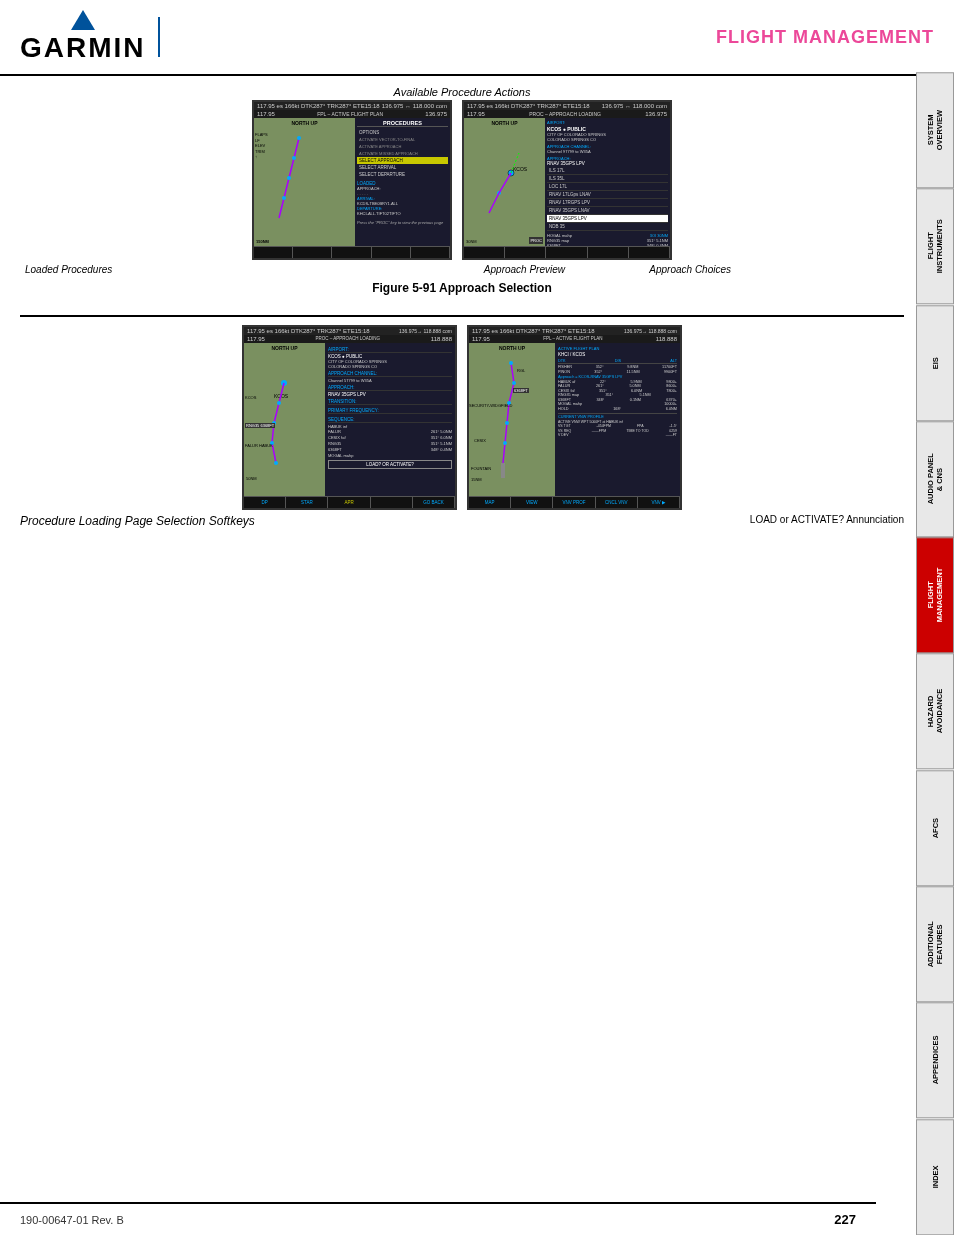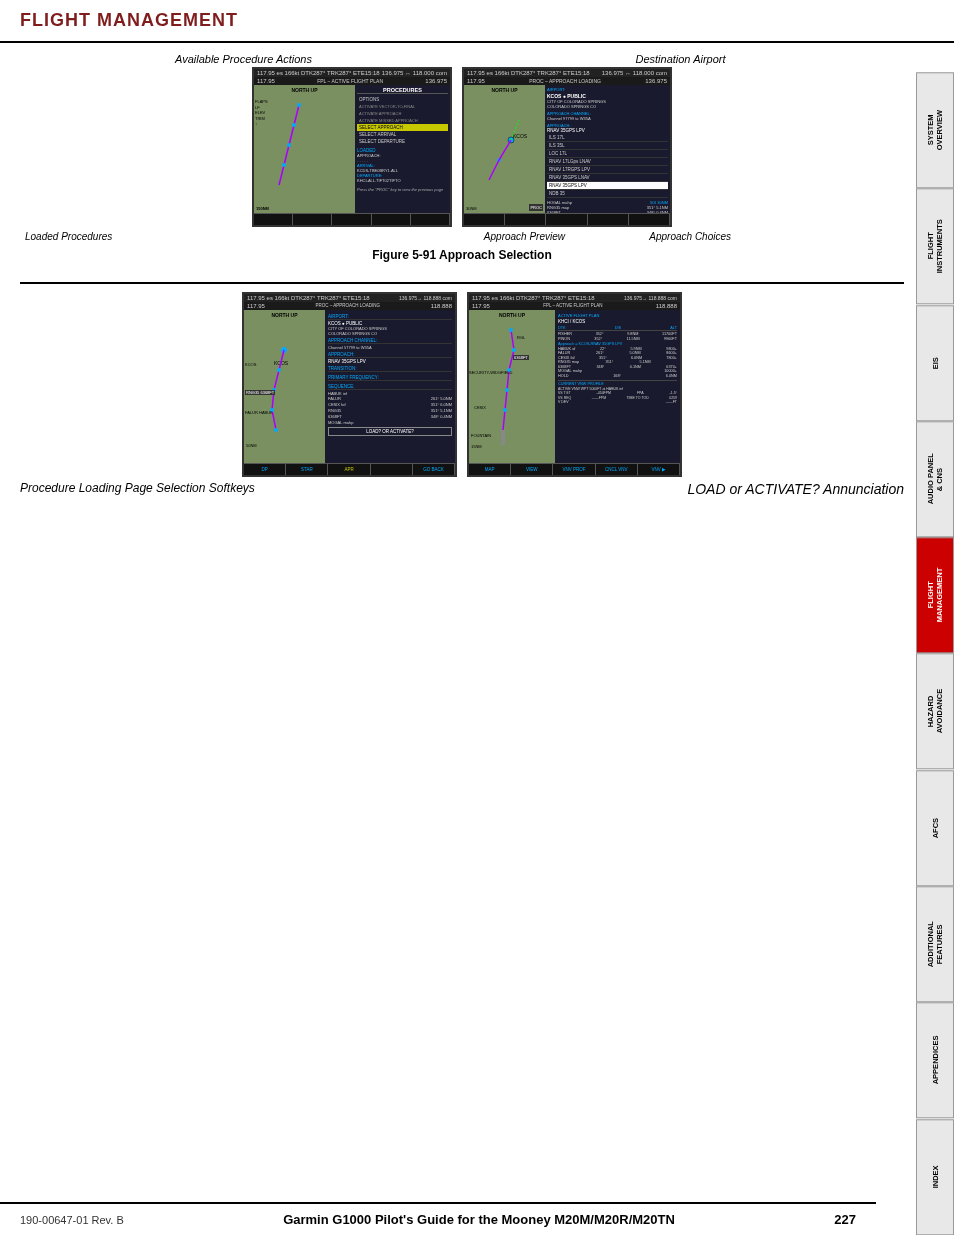--- a/index.html
+++ b/index.html
@@ -35,21 +35,21 @@
     }
     .garmin-text {
       font-size: 28px;
       font-weight: bold;
       color: #000;
       letter-spacing: 2px;
     }
     .page-title {
       font-size: 18px;
       font-weight: bold;
-      color: #7f1d1d;
+      color: #ec4899;
       letter-spacing: 1px;
     }
 
     
     .right-sidebar {
       position: absolute;
       right: 0;
       top: 0;
       bottom: 0;
       width: 38px;
@@ -323,33 +323,39 @@
     .loading-row {
       display: flex;
       justify-content: space-between;
       margin-bottom: 1px;
     }
   </style>
 </head>
 <body>
 
 <div class="header">
+  <div class="garmin-logo">
+    <div style="display:flex;flex-direction:column;align-items:center;">
+      <div class="garmin-triangle"></div>
+      <span class="garmin-text">GARMIN</span>
+    </div>
+    <div style="width:2px;height:40px;background:#00529b;margin-left:6px;"></div>
+  </div>
   <span class="page-title">FLIGHT MANAGEMENT</span>
 </div>
 
 <div class="right-sidebar">
 </div>
 
 <div class="main-content">
 
   <div class="figure-section">
 
     <div class="labels-above">
       <div class="label-left">Available Procedure Actions</div>
-      <div class="label-right">Destination Airport</div>
     </div>
 
     <div class="screenshots-row">
 
       <div class="screen screen-sm">
         <div class="screen-inner">
           <div class="screen-header">
             <span>117.95 es 166kt DTK287° TRK287° ETE15:18</span>
             <span>136.975 ↔ 118.000 com</span>
           </div>
@@ -704,21 +710,21 @@
             <div class="softkey">CNCL VNV</div>
             <div class="softkey">VNV ▶</div>
           </div>
         </div>
       </div>
 
     </div>
 
     <div style="display:flex;width:100%;margin-top:3px;">
       <div style="flex:1;font-style:italic;font-size:12px;">Procedure Loading Page Selection Softkeys</div>
-      <div style="flex:1;text-align:right;font-style:italic;font-size:14px;">LOAD or ACTIVATE? Annunciation</div>
+      <div style="flex:1;text-align:right;font-size:10px;">LOAD or ACTIVATE? Annunciation</div>
     </div>
 
 
   </div>
 
 </div>
 
 <div style="position:fixed;right:0;top:0;width:38px;height:1235px;display:flex;flex-direction:column;z-index:100;">
   <div style="flex:0 0 72px;"></div>
   <div class="sidebar-tab" style="font-size:7.5px;font-weight:bold;writing-mode:vertical-rl;transform:rotate(180deg);background:#e8e8e8;border:1px solid #999;display:flex;align-items:center;justify-content:center;flex:1;">SYSTEM<br>OVERVIEW</div>
@@ -728,15 +734,14 @@
   <div class="sidebar-tab active" style="font-size:7.5px;font-weight:bold;writing-mode:vertical-rl;transform:rotate(180deg);background:#c00;color:#fff;border:1px solid #999;display:flex;align-items:center;justify-content:center;flex:1;">FLIGHT<br>MANAGEMENT</div>
   <div class="sidebar-tab" style="font-size:7.5px;font-weight:bold;writing-mode:vertical-rl;transform:rotate(180deg);background:#e8e8e8;border:1px solid #999;display:flex;align-items:center;justify-content:center;flex:1;">HAZARD<br>AVOIDANCE</div>
   <div class="sidebar-tab" style="font-size:7.5px;font-weight:bold;writing-mode:vertical-rl;transform:rotate(180deg);background:#e8e8e8;border:1px solid #999;display:flex;align-items:center;justify-content:center;flex:1;">AFCS</div>
   <div class="sidebar-tab" style="font-size:7.5px;font-weight:bold;writing-mode:vertical-rl;transform:rotate(180deg);background:#e8e8e8;border:1px solid #999;display:flex;align-items:center;justify-content:center;flex:1;">ADDITIONAL<br>FEATURES</div>
   <div class="sidebar-tab" style="font-size:7.5px;font-weight:bold;writing-mode:vertical-rl;transform:rotate(180deg);background:#e8e8e8;border:1px solid #999;display:flex;align-items:center;justify-content:center;flex:1;">APPENDICES</div>
   <div class="sidebar-tab" style="font-size:7.5px;font-weight:bold;writing-mode:vertical-rl;transform:rotate(180deg);background:#e8e8e8;border:1px solid #999;display:flex;align-items:center;justify-content:center;flex:1;">INDEX</div>
 </div>
 
 <div class="footer" style="position:absolute;bottom:0;left:0;right:38px;border-top:2px solid #000;padding:8px 20px;display:flex;justify-content:space-between;align-items:center;background:#fff;">
   <span class="footer-left">190-00647-01  Rev. B</span>
-  <span class="footer-center">Garmin G1000 Pilot's Guide for the Mooney M20M/M20R/M20TN</span>
   <span class="footer-right">227</span>
 </div>
 
 </body></html>

